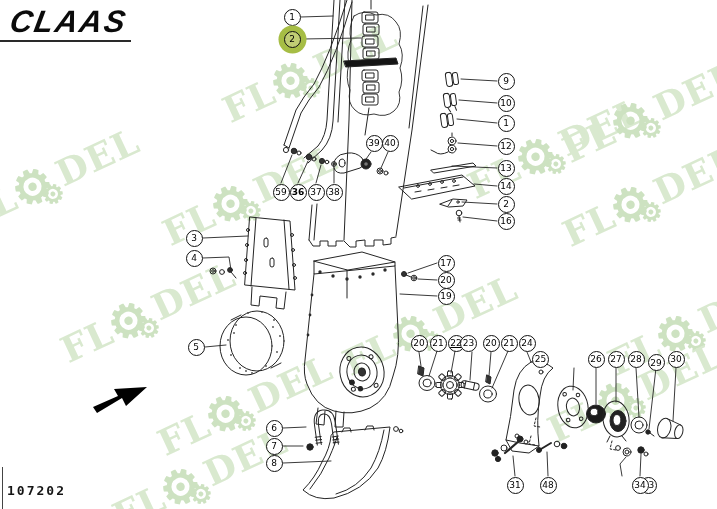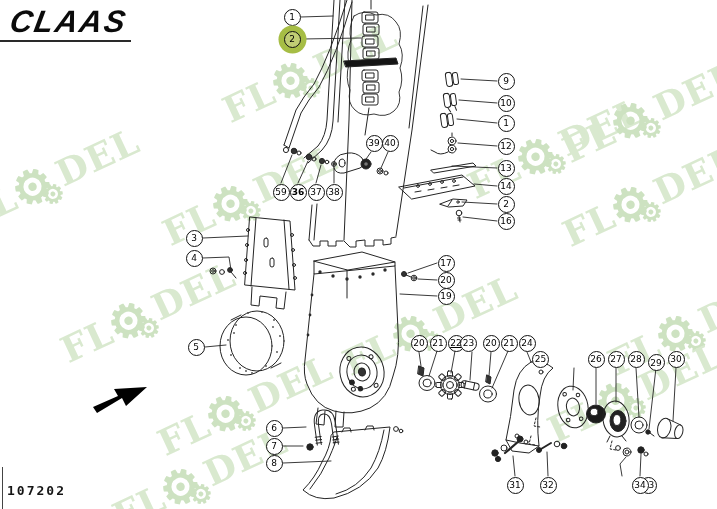--- a/index.html
+++ b/index.html
@@ -504,21 +504,21 @@
       <div class="callout" style="left: 482.5px; top: 334.5px;">20</div>
       <div class="callout" style="left: 500.5px; top: 334.5px;">21</div>
       <div class="callout" style="left: 518.5px; top: 334.5px;">24</div>
       <div class="callout" style="left: 532px; top: 350.5px;">25</div>
       <div class="callout" style="left: 587.5px; top: 350.5px;">26</div>
       <div class="callout" style="left: 607.5px; top: 350.5px; text-align: center;">27</div>
       <div class="callout" style="left: 627.5px; top: 350.5px;">28</div>
       <div class="callout" style="left: 647.5px; top: 354px;">29</div>
       <div class="callout" style="left: 667.5px; top: 350.5px;">30</div>
       <div class="callout" style="left: 506.5px; top: 476.5px;">31</div>
-      <div class="callout" style="left: 539.5px; top: 476.5px;">32</div>
+      <div class="callout" style="left: 539.5px; top: 476.5px;">48</div>
       <div class="callout" style="left: 640px; top: 476.5px;">33</div>
       <div class="callout" style="left: 631.5px; top: 476.5px;">34</div>
       <div class="callout" style="left: 272.5px; top: 183.5px;">59</div>
       <div class="callout" style="left: 289.5px; top: 183.5px; font-weight: bold;">36</div>
       <div class="callout" style="left: 307.5px; top: 183.5px;">37</div>
       <div class="callout" style="left: 325.5px; top: 183.5px;">38</div>
       <div class="callout" style="left: 365.5px; top: 134.5px;">39</div>
       <div class="callout" style="left: 381.5px; top: 134.5px;">40</div>
     </div>
 

